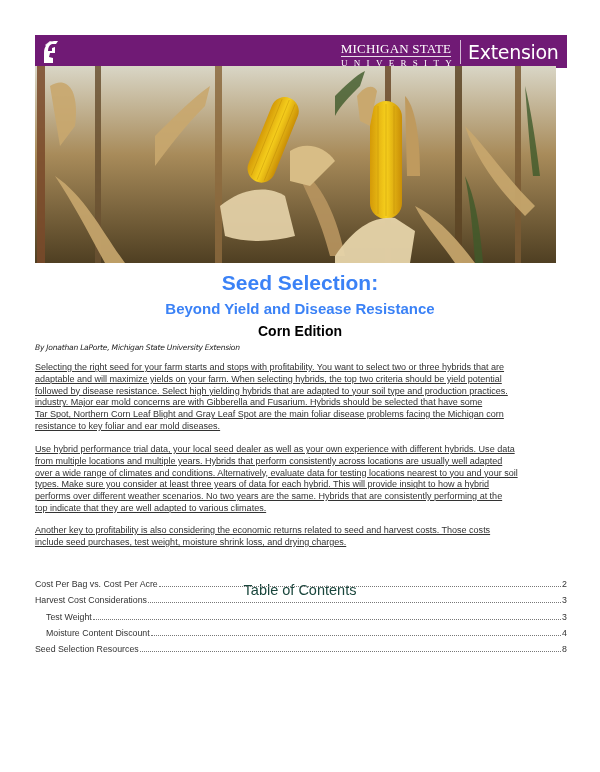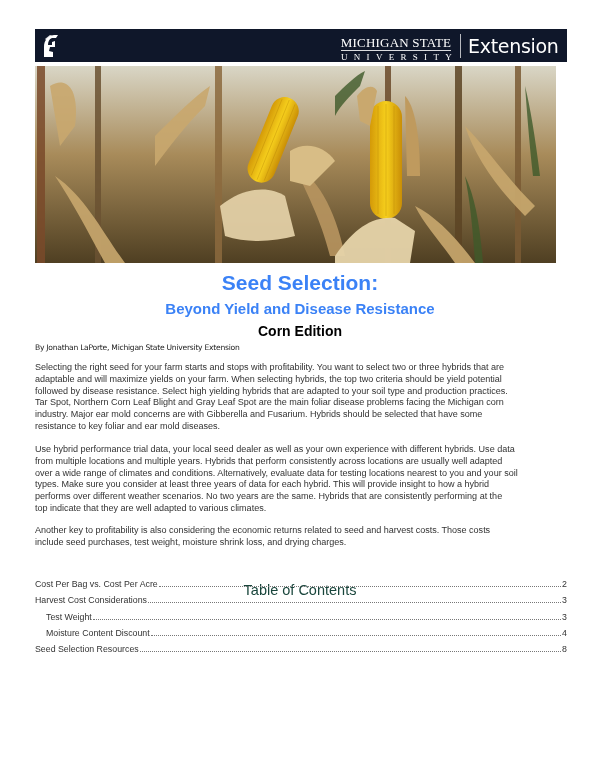--- a/index.html
+++ b/index.html
@@ -1,44 +1,44 @@
 <!DOCTYPE html>
 <html><head>
 <meta charset="utf-8">
 <style>
   html, body { margin:0; padding:0; background:#ffffff; }
   body { width:600px; height:772px; position:relative; overflow:hidden;
          font-family:"Liberation Sans", sans-serif; color:#222; }
 
-  .header-bar { position:absolute; left:35px; top:29px; width:532px; height:33px;
-                background:#0f172a; }
+  .header-bar { position:absolute; left:35px; top:35px; width:532px; height:33px;
+                background:#701a75; }
   .spartan { position:absolute; left:6px; top:4px; width:20px; height:26px; }
   .wordmark { position:absolute; left:301px; top:4px; width:120px; height:26px; text-align:center; color:#fff;
               font-family:"Liberation Serif", serif; }
   .wm-top { font-size:13px; line-height:14px; letter-spacing:0.2px; border-bottom:1px solid rgba(255,255,255,0.85);
             display:inline-block; padding-bottom:0; }
   .wm-bottom { font-size:9px; line-height:11px; letter-spacing:6.3px; margin-top:1px; padding-left:5px; }
   .wm-divider { position:absolute; left:425px; top:5px; width:1px; height:24px; background:rgba(255,255,255,0.7); }
   .ext { position:absolute; left:433px; top:5px; font-size:19px; line-height:24px; color:#fff;
          font-family:"DejaVu Sans", sans-serif; letter-spacing:-0.3px; }
 
   .photo { position:absolute; left:35px; top:66px; width:521px; height:197px; overflow:hidden;
            background:linear-gradient(180deg,#c8b58d 0%,#8a6b3c 35%,#5a4a26 70%,#6b4f2a 100%); }
   .photo svg { position:absolute; left:0; top:0; }
 
   .title { position:absolute; left:0; width:600px; text-align:center; color:#3b82f6; font-weight:bold;
            font-family:"Liberation Sans", sans-serif; }
   .t1 { top:270px; font-size:21px; line-height:26px; }
   .t2 { top:296px; font-size:15px; line-height:26px; }
   .t3 { top:322px; font-size:14px; line-height:18px; color:#000; }
-  .byline { position:absolute; left:35px; top:343px; font-size:7.6px; color:#222;
+  .byline { position:absolute; left:35px; top:343px; font-size:7.6px; font-style:italic; color:#222;
             font-family:"DejaVu Sans", sans-serif; letter-spacing:-0.25px; }
 
   .para { position:absolute; left:35px; width:525px; font-size:9.05px; line-height:11.75px; color:#333;
-          letter-spacing:-0.02px; }
+          letter-spacing:-0.02px;text-decoration:underline; }
   .para span { display:block; white-space:nowrap; }
   .p1 { top:362px; }
   .p2 { top:444px; }
   .p3 { top:525px; }
 
   .toc-title { position:absolute; left:0; width:600px; top:581px; text-align:center;
                font-size:14.5px; font-weight:normal; color:#18453b; line-height:18px; }
   .toc { position:absolute; left:35px; top:579px; width:532px; }
   .toc-row { display:flex; align-items:baseline; height:16.3px; font-size:8.8px; color:#333;justify-content:flex-end; }
   .toc-row.sub { padding-left:11px; }
@@ -127,22 +127,22 @@
 
 <div class="title t1">Seed Selection:</div>
 <div class="title t2">Beyond Yield and Disease Resistance</div>
 <div class="title t3">Corn Edition</div>
 <div class="byline">By Jonathan LaPorte, Michigan State University Extension</div>
 
 <div class="para p1">
   <span>Selecting the right seed for your farm starts and stops with profitability. You want to select two or three hybrids that are</span>
   <span>adaptable and will maximize yields on your farm. When selecting hybrids, the top two criteria should be yield potential</span>
   <span>followed by disease resistance.  Select high yielding hybrids that are adapted to your soil type and production practices.</span>
+  <span>industry.  Major ear mold concerns are with Gibberella and Fusarium. Hybrids should be selected that have some</span>
   <span>Tar Spot, Northern Corn Leaf Blight and Gray Leaf Spot are the main foliar disease problems facing the Michigan corn</span>
-  <span>industry.  Major ear mold concerns are with Gibberella and Fusarium. Hybrids should be selected that have some</span>
   <span>resistance to key foliar and ear mold diseases.</span>
 </div>
 <div class="para p2">
   <span>Use hybrid performance trial data, your local seed dealer as well as your own experience with different hybrids. Use data</span>
   <span>from multiple locations and multiple years. Hybrids that perform consistently across locations are usually well adapted</span>
   <span>over a wide range of climates and conditions. Alternatively, evaluate data for testing locations nearest to you and your soil</span>
   <span>types. Make sure you consider at least three years of data for each hybrid.  This will provide insight to how a hybrid</span>
   <span>performs over different weather scenarios.  No two years are the same.  Hybrids that are consistently performing at the</span>
   <span>top indicate that they are well adapted to various climates.</span>
 </div>

